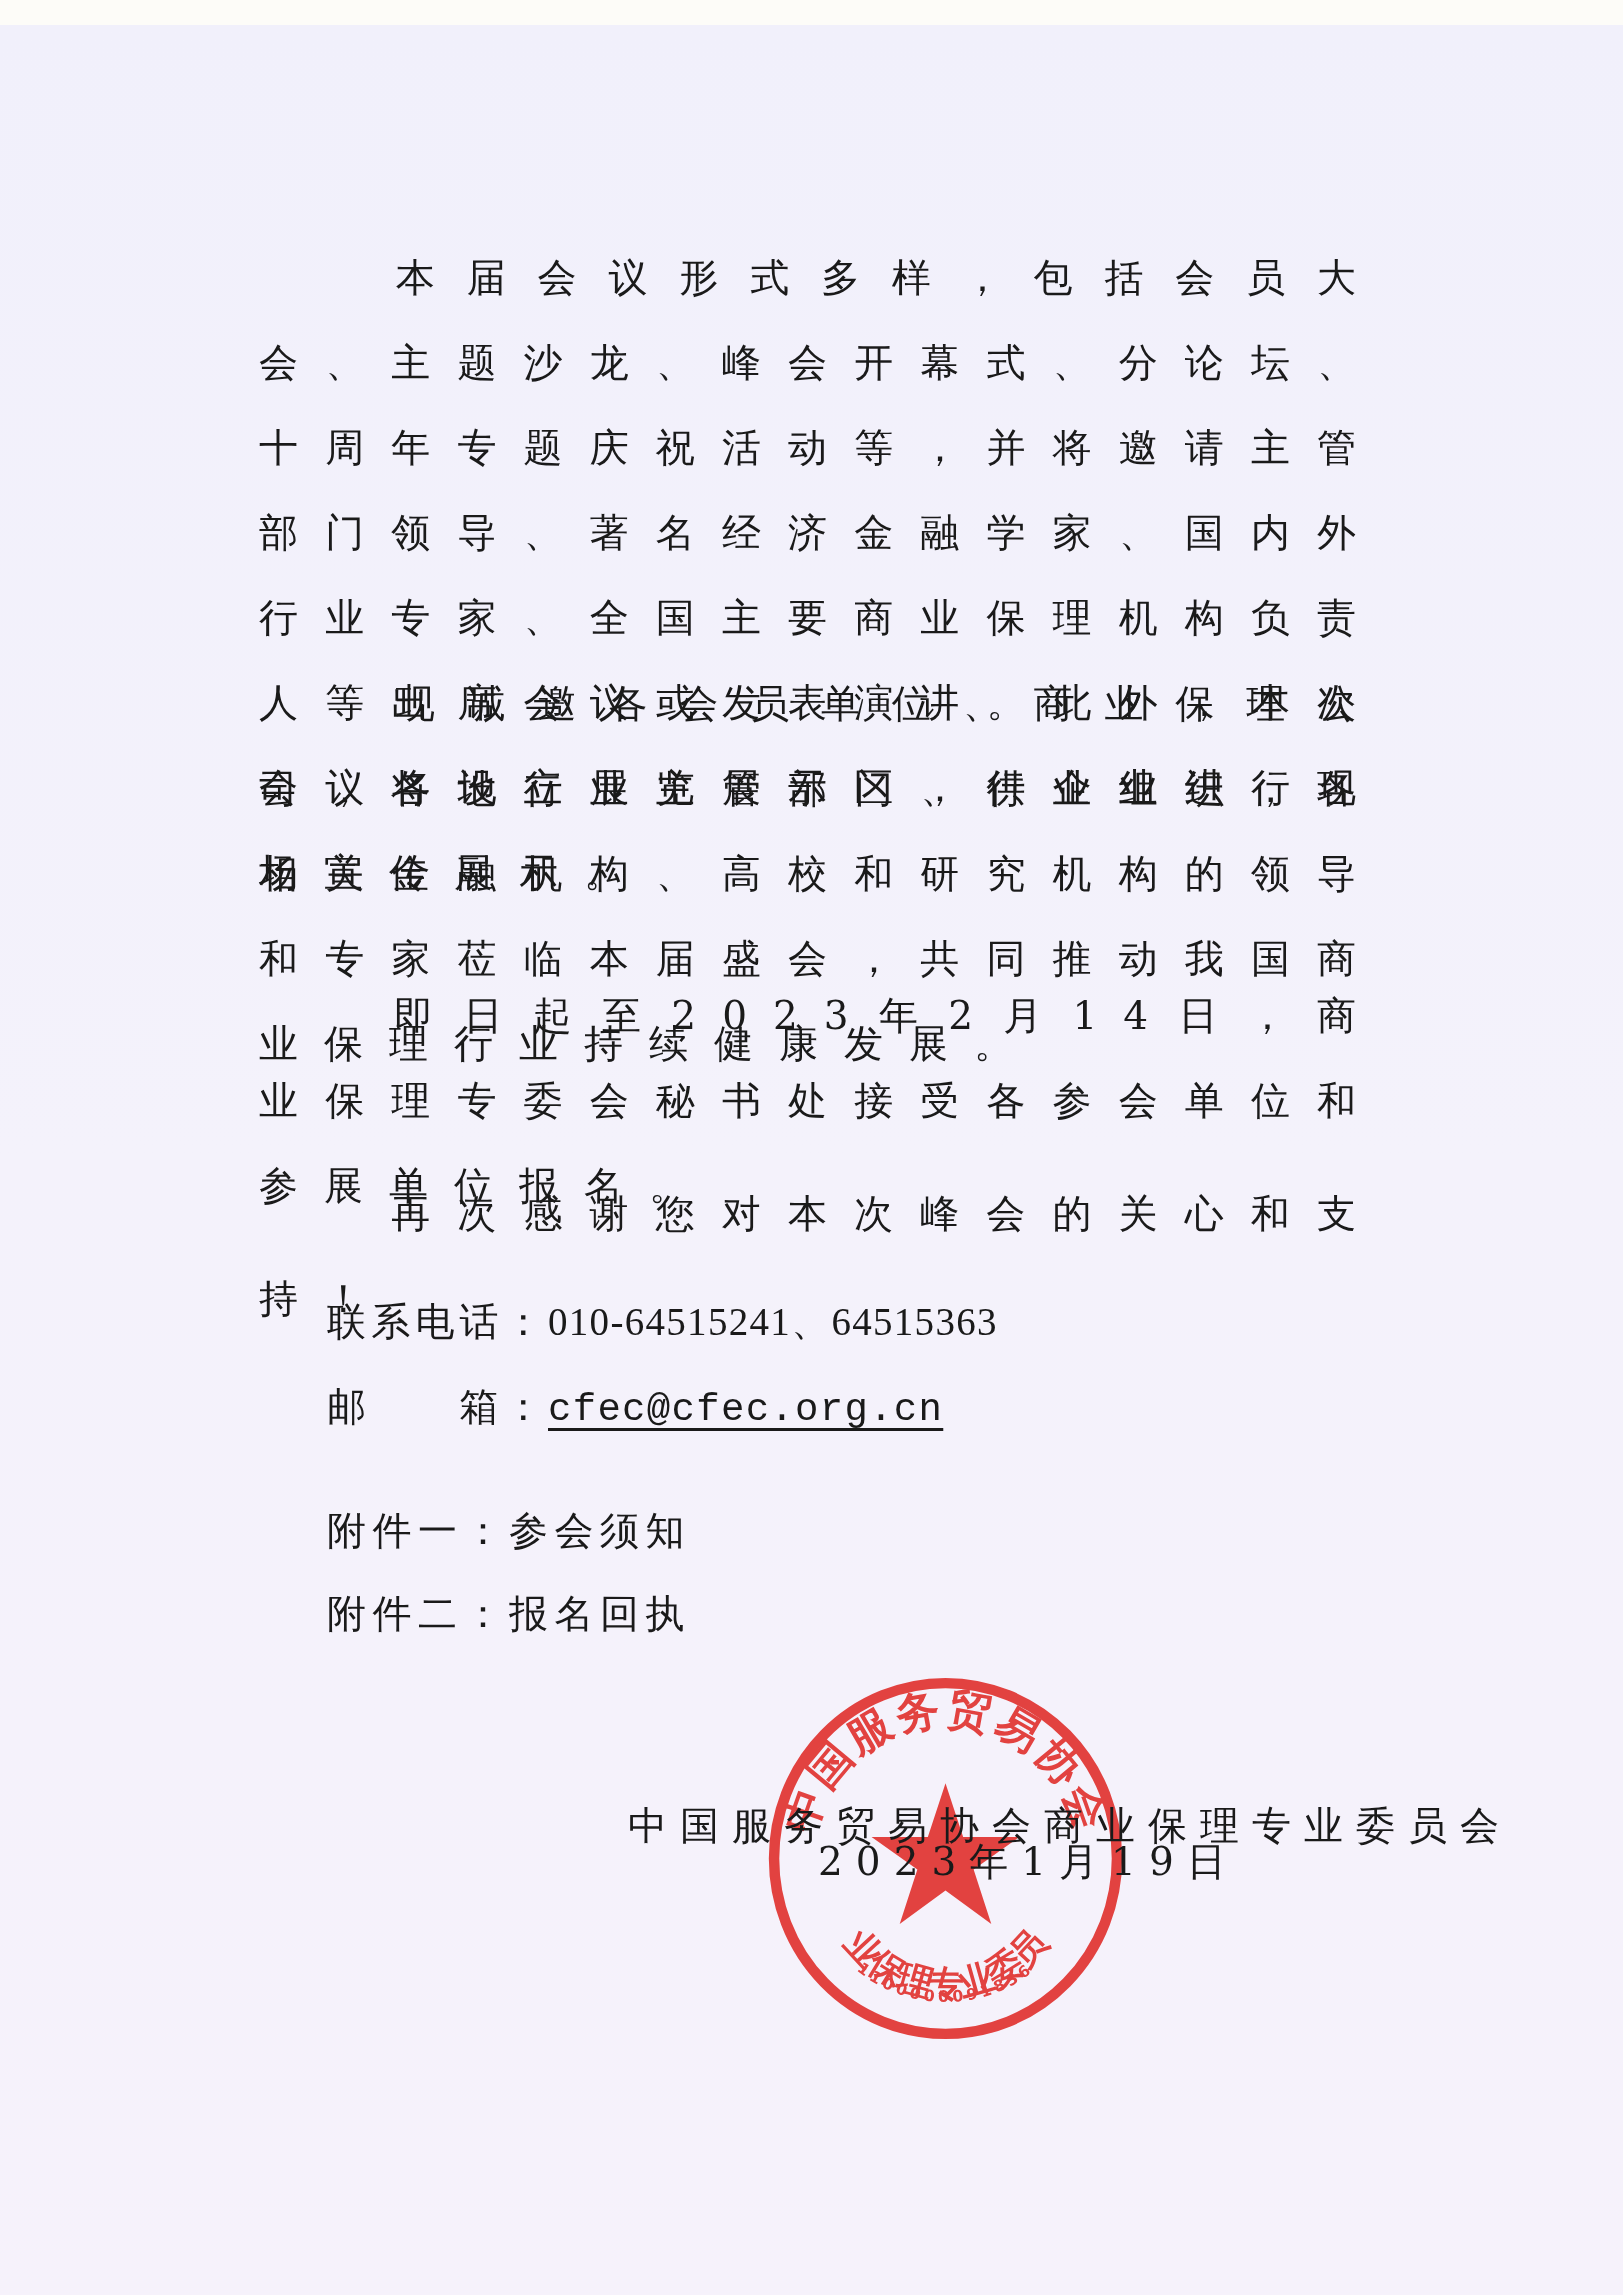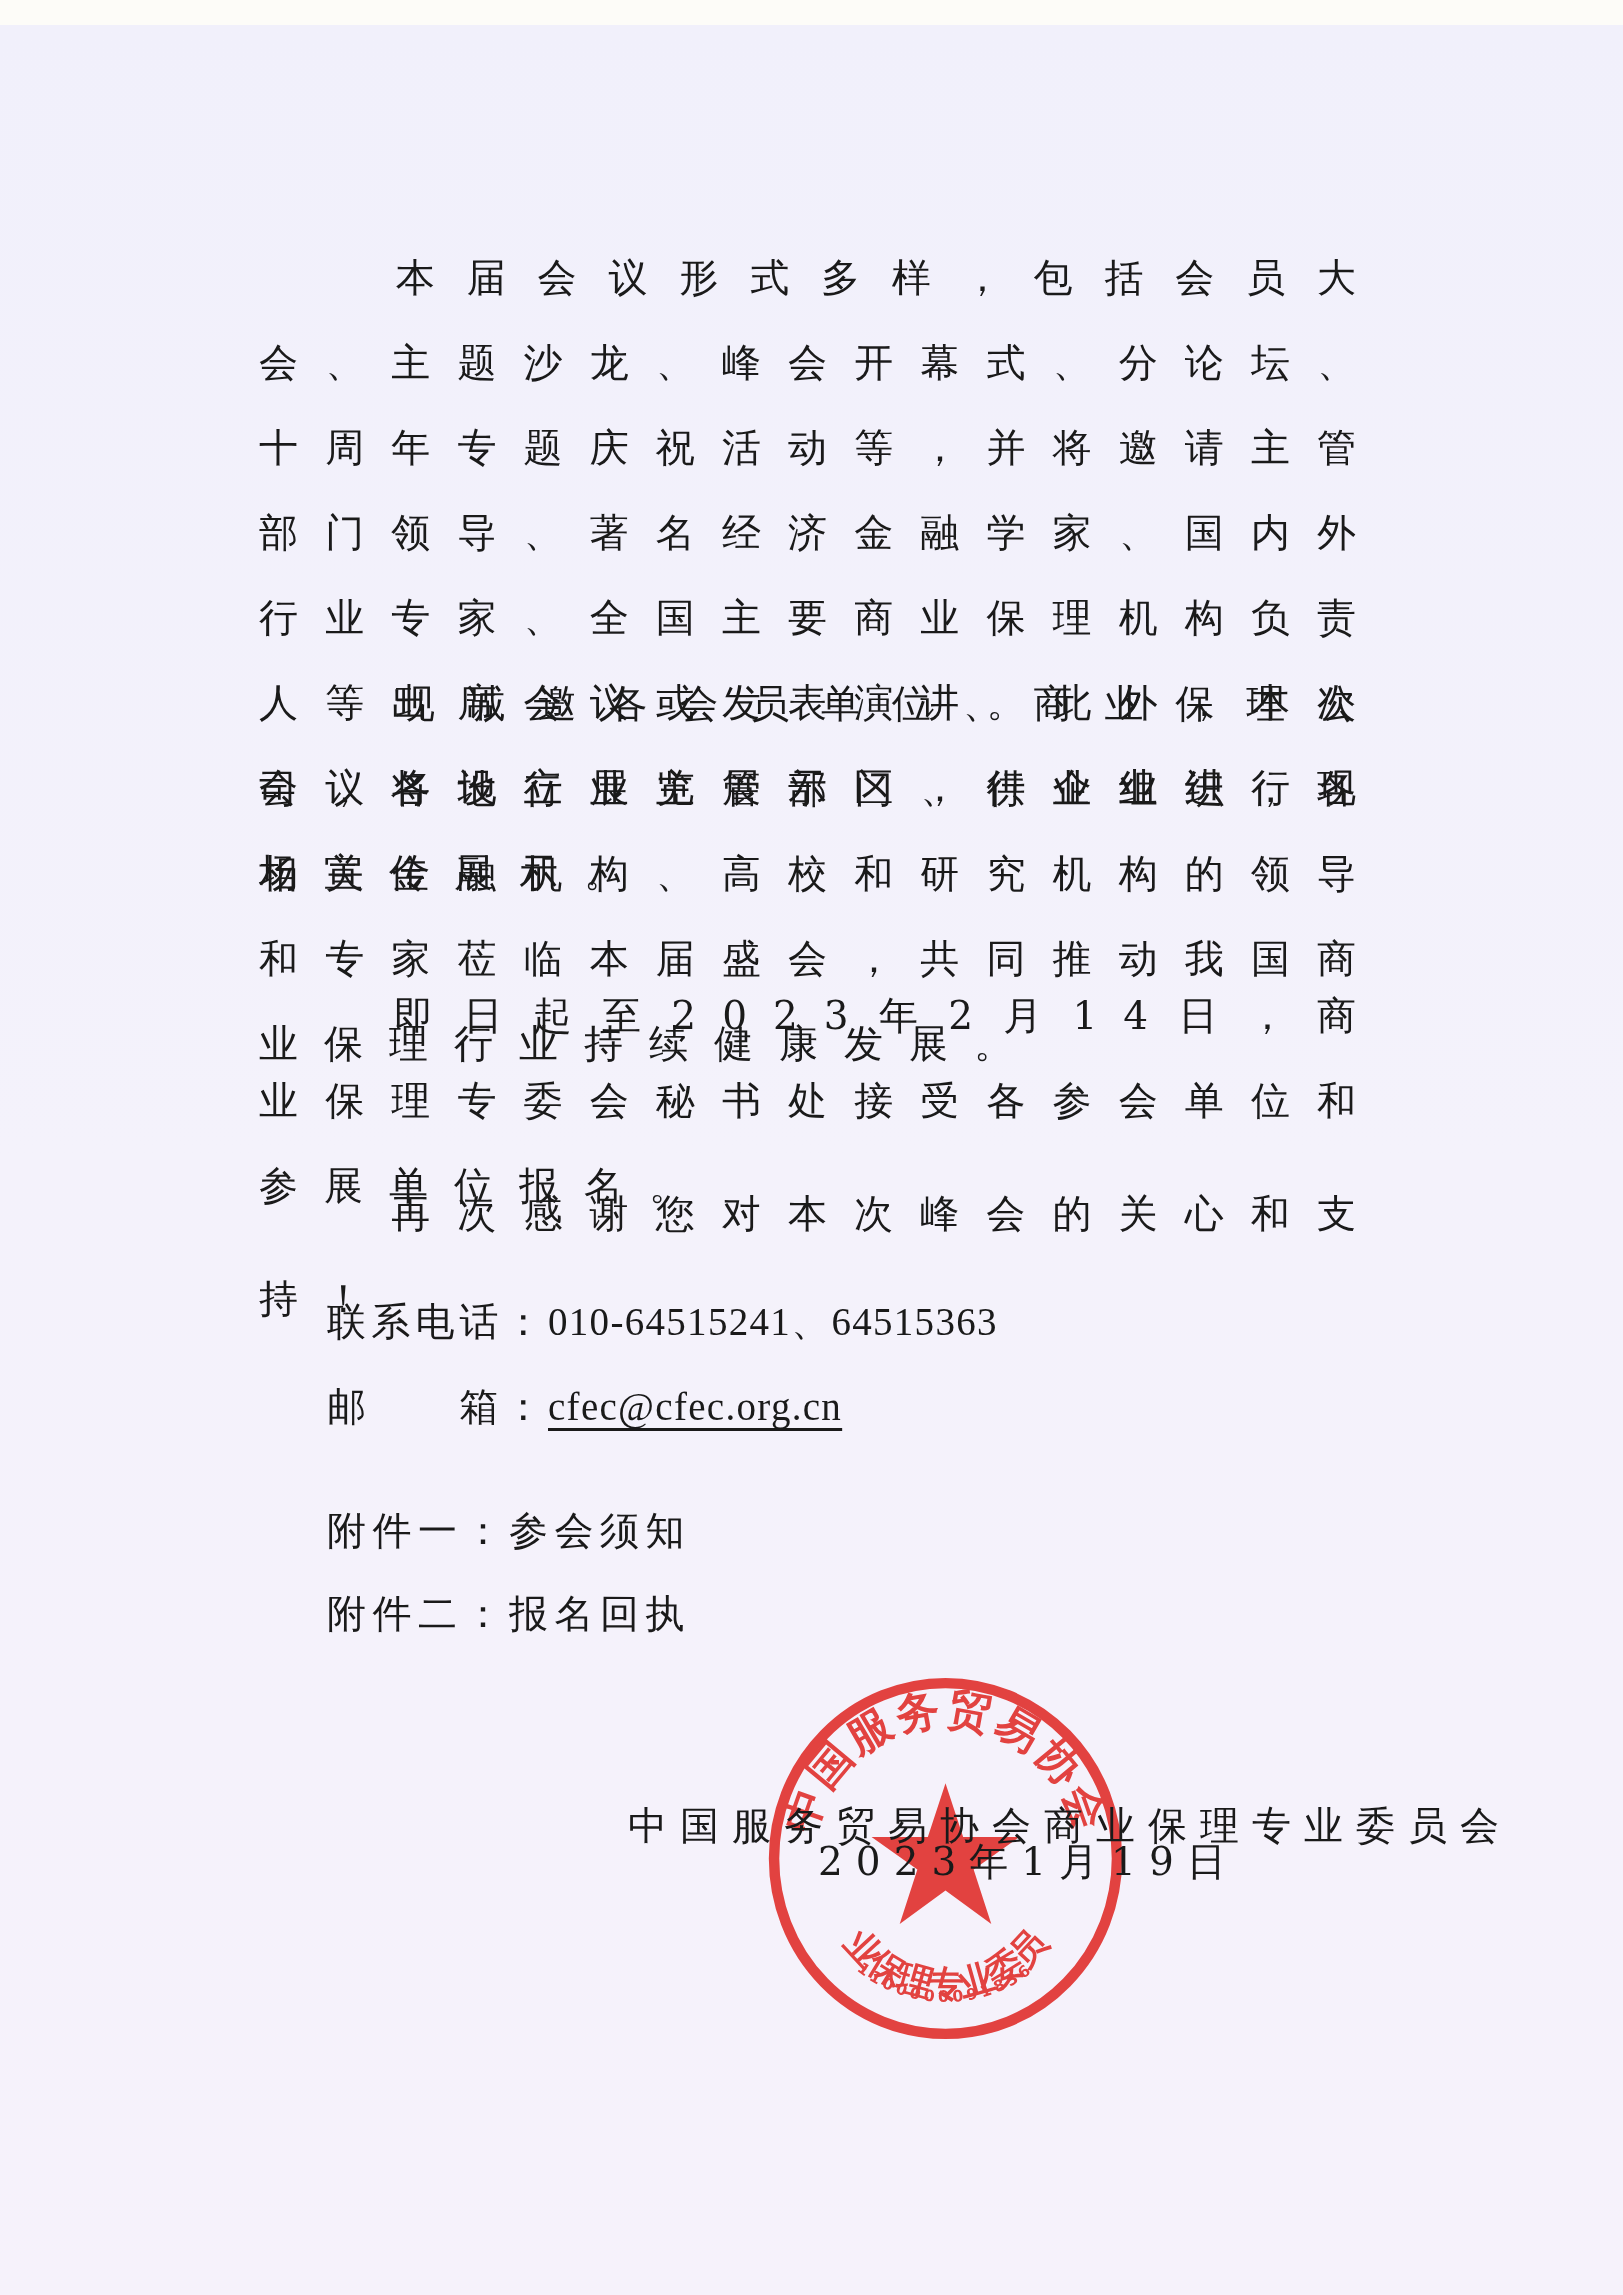--- a/index.html
+++ b/index.html
@@ -28,21 +28,21 @@
     }
     .body-text .indent { display: inline-block; width: 131px; }
     .para { margin: 16px; }
     .line {
       position: absolute; font-size: 39px; line-height: 52px; white-space: nowrap;
       letter-spacing: 26px;
     }
     .num { letter-spacing: 1.3px; font-family: "Liberation Serif", "DejaVu Serif", serif; }
     .email {
       text-decoration: underline; text-decoration-thickness: 2.6px; text-underline-offset: 7.9px;
-      letter-spacing: 1.3px; font-family: Liberation Serif, serif;
+      letter-spacing: 1.3px; font-family: Liberation Mono, monospace;
       font-size: 39px; color: #1a1a1a;
     }
     .signature { position: absolute; left: 628px; top: 1799px; font-size: 39px; letter-spacing: 13px; white-space: nowrap; z-index: 3; }
     .sig-date { position: absolute; left: 818px; top: 1835px; font-size: 39px; letter-spacing: 13px; white-space: nowrap; z-index: 3; }
     .stamp { position: absolute; left: 759px; top: 1672px; width: 373px; height: 373px; z-index: 2; opacity: 0.9; }
   </style>
 </head>
 <body>
 
 <div class="top-strip"></div>

